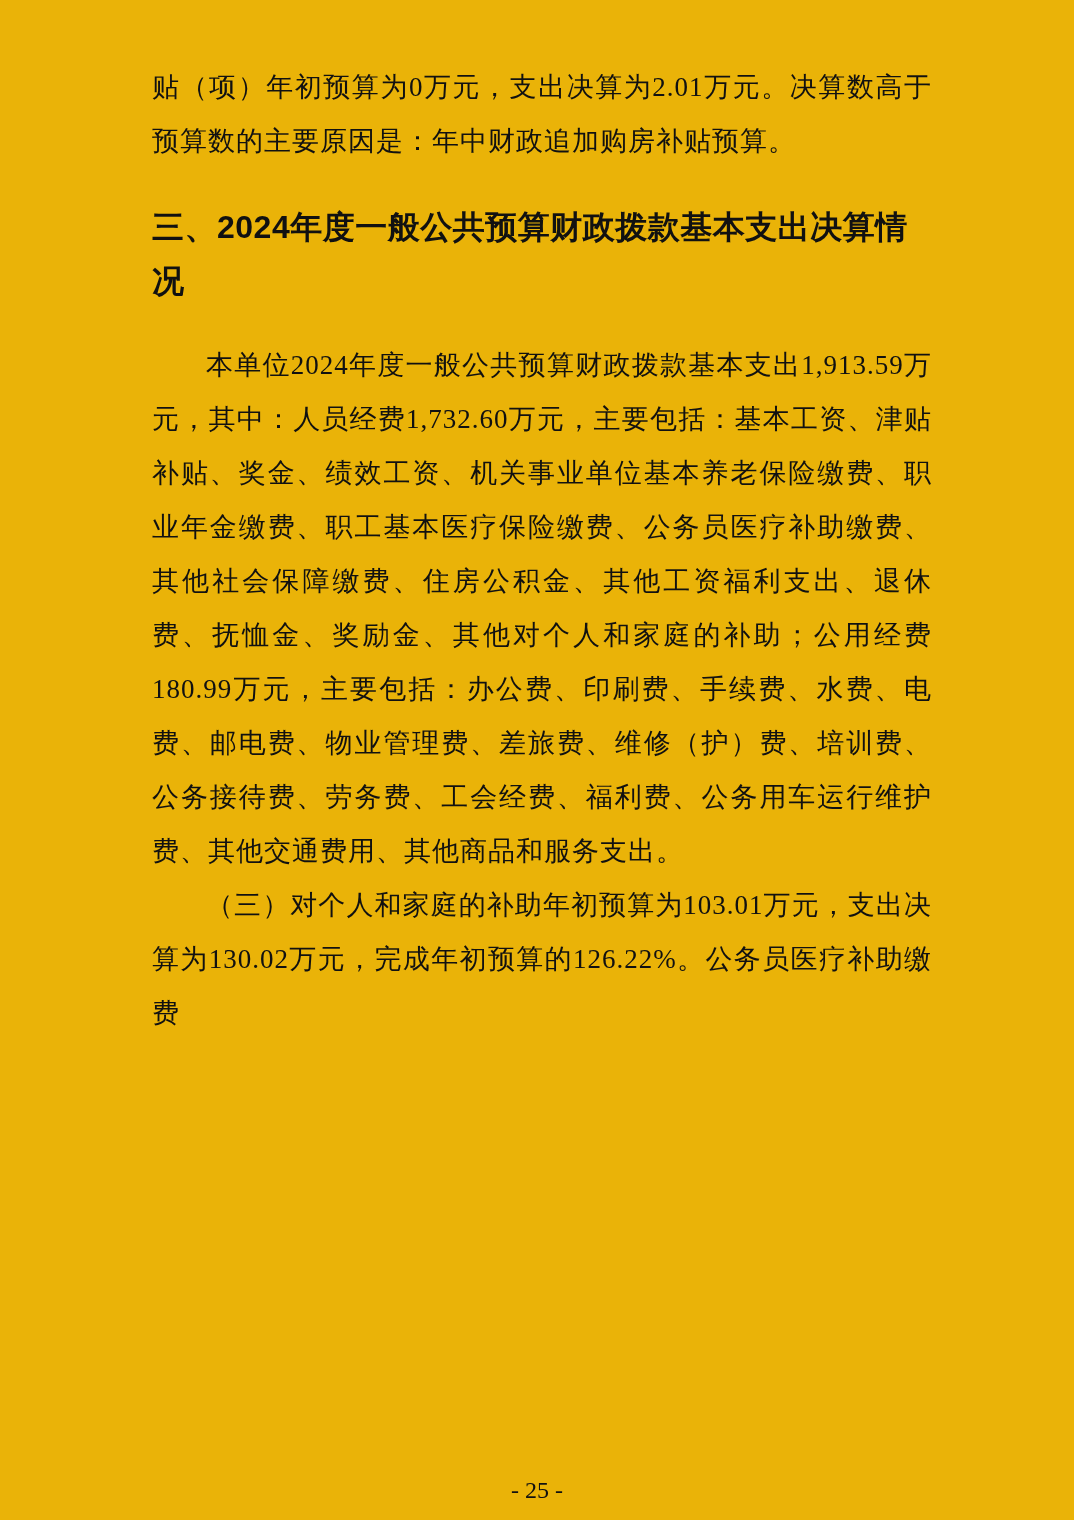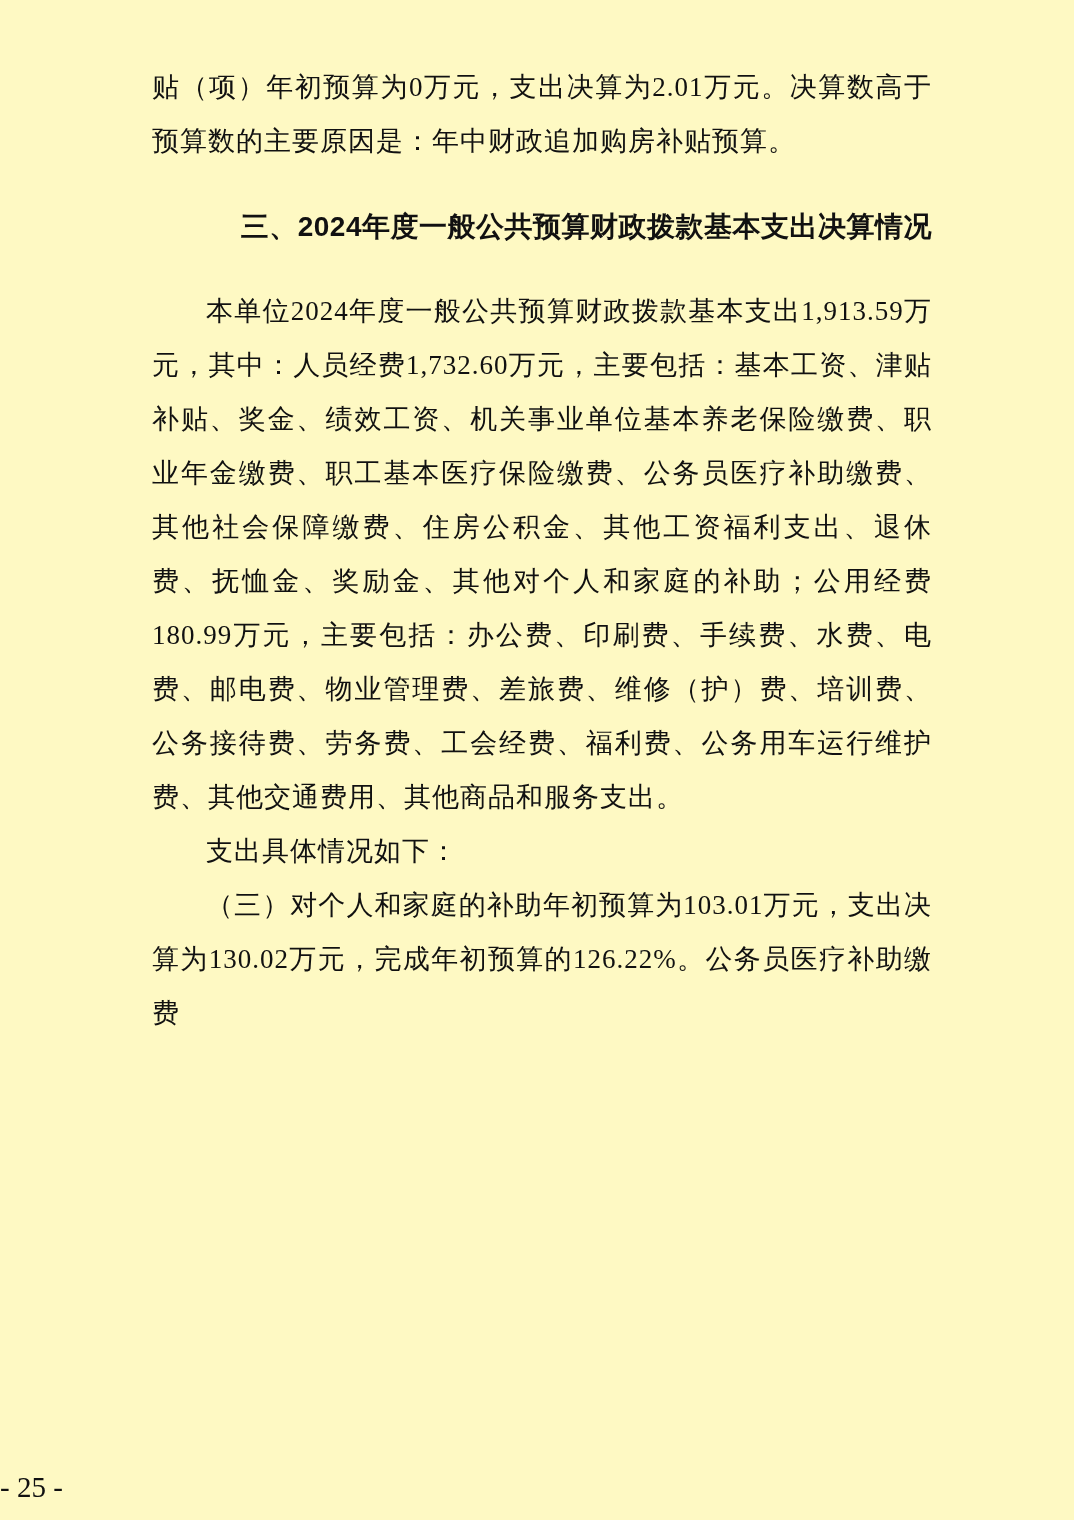--- a/index.html
+++ b/index.html
@@ -4,21 +4,21 @@
 <style>
   html, body {
     margin: 0;
     padding: 0;
     background: #ffffff;
   }
   .page {
     position: relative;
     width: 1074px;
     height: 1520px;
-    background: #fef9c3;
+    background: #eab308;
     overflow: hidden;
     color: #111111;
   }
   .content {
     position: absolute;
     top: 60px;
     left: 152px;
     width: 780px;
   }
   .para {
@@ -30,51 +30,50 @@
     text-justify: inter-character;
     letter-spacing: 1px;
     margin: 0;
   }
   .indent {
     text-indent: 2em;
   }
   .heading {
     font-family: "Liberation Sans", "DejaVu Sans", sans-serif;
     font-weight: 700;
-    font-size: 28px;
+    font-size: 32px;
     line-height: 54px;
-    text-align: right;
+    text-align: left;
     color: #111111;
     letter-spacing: 0.5px;
     margin: 32px 0 30px 0;
   }
   .footer {
     position: absolute;
     bottom: 16px;
     left: 0;
     width: 100%;
-    text-align: left;
+    text-align: center;
     font-family: "Liberation Serif", "DejaVu Serif", serif;
-    font-size: 29px;
+    font-size: 24px;
     color: #111111;
   }
 </style>
 </head>
 <body>
 
 <div class="page">
   <div class="content">
 
     <p class="para">贴（项）年初预算为0万元，支出决算为2.01万元。决算数高于预算数的主要原因是：年中财政追加购房补贴预算。</p>
 
     <h2 class="heading">三、2024年度一般公共预算财政拨款基本支出决算情况</h2>
 
     <p class="para indent">本单位2024年度一般公共预算财政拨款基本支出1,913.59万元，其中：人员经费1,732.60万元，主要包括：基本工资、津贴补贴、奖金、绩效工资、机关事业单位基本养老保险缴费、职业年金缴费、职工基本医疗保险缴费、公务员医疗补助缴费、其他社会保障缴费、住房公积金、其他工资福利支出、退休费、抚恤金、奖励金、其他对个人和家庭的补助；公用经费180.99万元，主要包括：办公费、印刷费、手续费、水费、电费、邮电费、物业管理费、差旅费、维修（护）费、培训费、公务接待费、劳务费、工会经费、福利费、公务用车运行维护费、其他交通费用、其他商品和服务支出。</p>
 
-    <p class="para indent">支出具体情况如下：</p>
 
 
 
     <p class="para indent">（三）对个人和家庭的补助年初预算为103.01万元，支出决算为130.02万元，完成年初预算的126.22%。公务员医疗补助缴费</p>
 
   </div>
 
   <div class="footer">- 25 -</div>
 </div>
 

